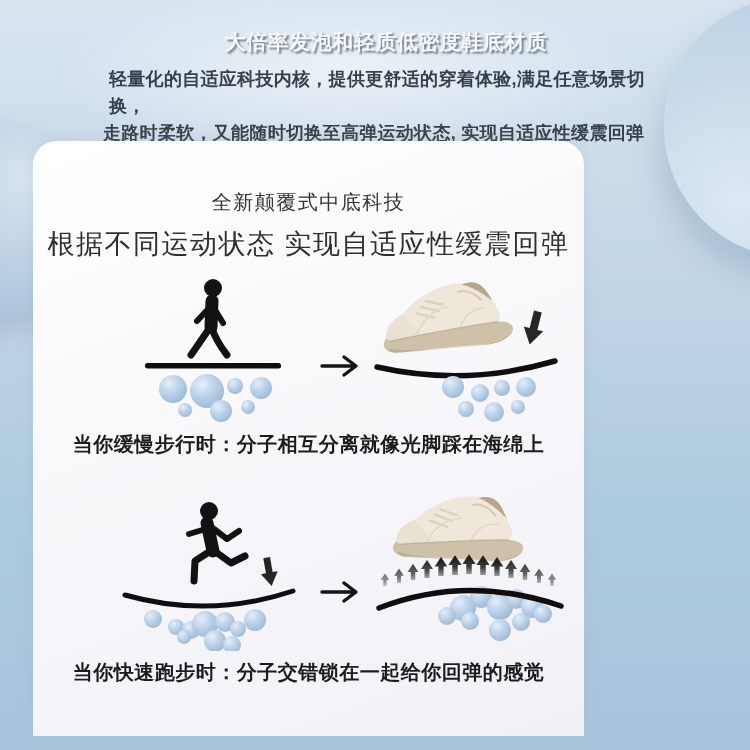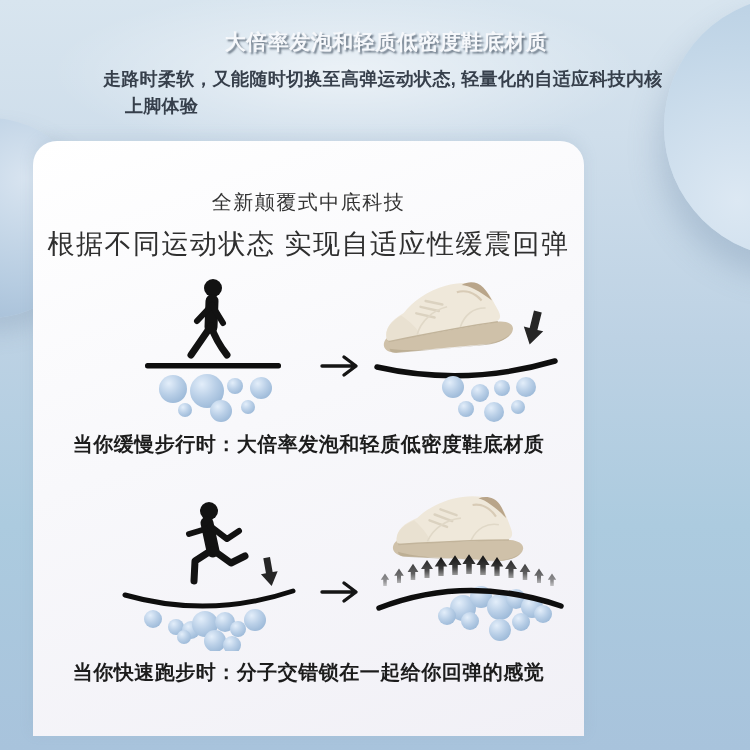--- a/index.html
+++ b/index.html
@@ -82,21 +82,22 @@
 
 <div class="page">
   <div class="sheen"></div>
   <div class="ball ball-left"></div>
   <div class="ball ball-right"></div>
 
   <div class="header-row">
     <span class="h-mid">大倍率发泡和轻质低密度鞋底材质</span>
   </div>
   <div class="header-body">
-    <div>走路时柔软，又能随时切换至高弹运动状态, 轻量化的自适应科技内核</div>
+    <div class="hb-line1">轻量化的自适应科技内核，提供更舒适的穿着体验,满足任意场景切换，</div>
+    <div>走路时柔软，又能随时切换至高弹运动状态, 实现自适应性缓震回弹</div>
     <div class="hb-line3">上脚体验</div>
   </div>
 
   <div class="panel">
     <div class="sec-title">全新颠覆式中底科技</div>
     <div class="sec-sub">根据不同运动状态 实现自适应性缓震回弹</div>
 
     <svg class="abs" style="left:112px;top:136px;" width="140" height="150" viewBox="0 0 140 150">
       <g stroke="#121212" fill="none" stroke-linecap="round" stroke-linejoin="round" transform="translate(38,0)">
         <circle cx="30" cy="11" r="9" fill="#121212" stroke="none"></circle>
@@ -132,21 +133,21 @@
         <circle cx="82" cy="112" r="11"></circle>
           <circle cx="109" cy="118" r="9"></circle>
         <circle cx="131" cy="113" r="8"></circle>
           <circle cx="155" cy="112" r="10"></circle>
         <circle cx="95" cy="134" r="8"></circle>
           <circle cx="123" cy="137" r="10"></circle>
         <circle cx="147" cy="132" r="7"></circle>
       </g>
     </svg>
 
-    <div class="caption cap1">当你缓慢步行时：大倍率发泡和轻质低密度鞋底材质</div>
+    <div class="caption cap1">当你缓慢步行时：分子相互分离就像光脚踩在海绵上</div>
 
     <svg class="abs" style="left:88px;top:358px;" width="180" height="152" viewBox="0 0 180 152">
       <g stroke="#121212" fill="none" stroke-linecap="round" stroke-linejoin="round" transform="translate(60,2)">
         <circle cx="28" cy="10" r="9" fill="#121212" stroke="none"></circle>
         <path d="M26,22 L32,50" stroke-width="13"></path>
         <path d="M28,27 L8,33" stroke-width="6"></path>
         <path d="M29,25 L46,38 L58,30" stroke-width="6"></path>
         <path d="M31,49 L14,60 L13,80" stroke-width="7"></path>
         <path d="M32,49 L50,62 L64,55" stroke-width="7"></path>
       </g>

